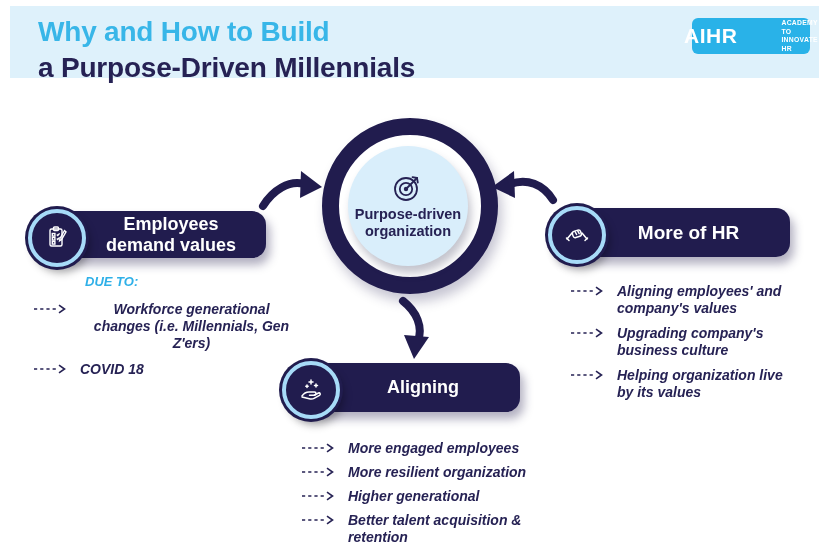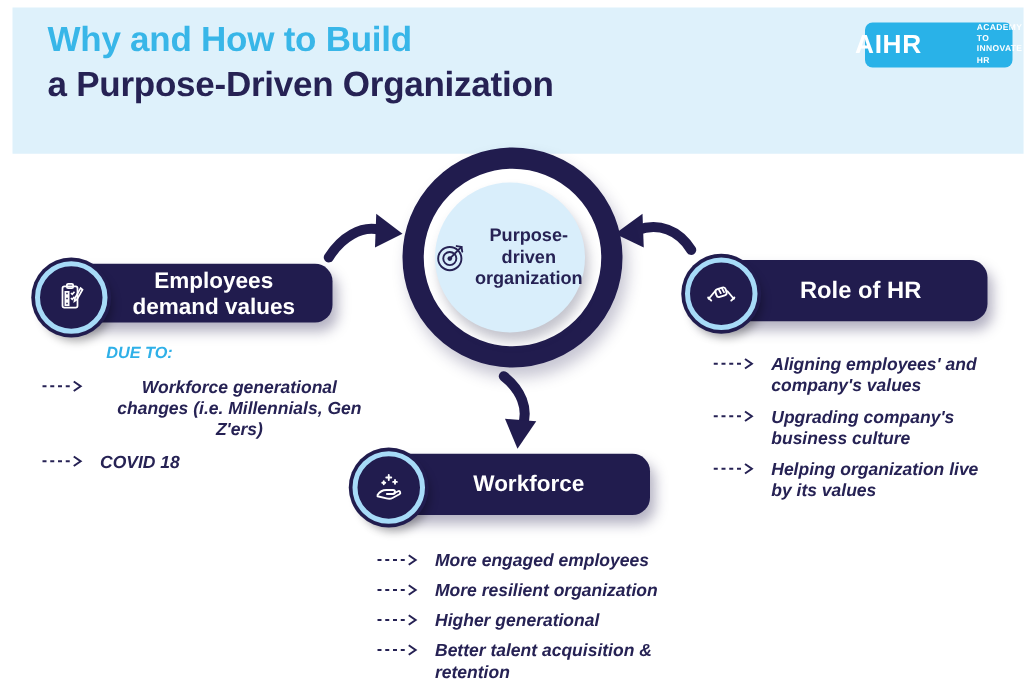--- a/index.html
+++ b/index.html
@@ -1,41 +1,41 @@
 <!DOCTYPE html>
 <html><head>
 <meta charset="utf-8">
 <style>
   html,body{margin:0;padding:0;}
   .canvas{
     position:relative;width:819px;height:544px;background:#ffffff;
     font-family:"Liberation Sans", sans-serif;overflow:hidden;
   }
   
-  .header-band{position:absolute;left:10px;top:6px;width:809px;height:117px;background:#def1fb;}
+  .header-band{position:absolute;left:10px;top:6px;width:809px;height:72px;background:#def1fb;}
   .title{position:absolute;left:28px;top:8px;font-weight:bold;line-height:36px;font-size:28px;letter-spacing:-0.2px;}
   .title .l1{color:#38b6e8;white-space:nowrap;}
   .title .l2{color:#262254;white-space:nowrap;}
   .logo{
     position:absolute;right:9px;top:12px;width:118px;height:36px;background:#29b2e8;border-radius:6px;
     display:flex;align-items:center;justify-content:center;gap:22px;color:#ffffff;
   }
   .logo .brand{font-size:21px;font-weight:bold;letter-spacing:0.5px;}
   .logo .divider{width:2px;height:22px;background:#ffffff;opacity:.9;}
   .logo .tagline{font-size:6.8px;font-weight:bold;line-height:8.5px;letter-spacing:0.3px;}
   
   .outer-circle{
     position:absolute;left:322px;top:118px;width:176px;height:176px;border-radius:50%;
     background:#ffffff;border:17px solid #211c4e;box-sizing:border-box;
     box-shadow:4px 8px 12px rgba(33,28,78,0.25);
   }
   .inner-circle{
     position:absolute;left:348px;top:146px;width:120px;height:120px;border-radius:50%;
     background:#d9eefb;box-shadow:3px 7px 9px rgba(60,60,90,0.30);
-    display:flex;flex-direction:row;align-items:center;justify-content:center;gap:3px;
+    display:flex;flex-direction:column;align-items:center;justify-content:center;gap:3px;
   }
   .inner-circle .label{
     color:#262254;font-weight:bold;font-size:14.5px;line-height:17px;text-align:center;white-space:pre-line;
   }
   
   .pill{
     position:absolute;background:#211c4e;border-radius:14px;color:#ffffff;font-weight:bold;
     display:flex;align-items:center;justify-content:center;text-align:center;
     box-shadow:4px 7px 10px rgba(33,28,78,0.35);
   }
@@ -69,21 +69,21 @@
   .arrows{position:absolute;left:0;top:0;pointer-events:none;}
 </style>
 </head>
 <body>
 
 <div class="canvas">
 
   <div class="header-band">
     <div class="title">
       <div class="l1">Why and How to Build</div>
-      <div class="l2">a Purpose-Driven Organization</div>
+      <div class="l2">a Purpose-Driven Millennials</div>
     </div>
     <div class="logo">
       <span class="brand">AIHR</span>
       <span class="divider"></span>
       <span class="tagline">
         <span>ACADEMY TO</span><br>
         <span>INNOVATE HR</span>
       </span>
     </div>
   </div>
@@ -150,21 +150,21 @@
     <div class="bullet">
       <svg class="dash" width="34" height="10" viewBox="0 0 34 10">
           <line x1="1" y1="5" x2="25" y2="5" stroke="#262254" stroke-width="1.6" stroke-dasharray="3.2 3"></line>
           <path d="M26,1.2 L31.5,5 L26,8.8" fill="none" stroke="#262254" stroke-width="1.6"></path>
         </svg>
       <span class="bullet-text">COVID 18</span>
     </div>
   </div>
 
   <div class="pill pill-hr">
-    <span class="pill-label">Role of HR</span>
+    <span class="pill-label">More of HR</span>
   </div>
   <div class="badge badge-hr">
     <svg width="28" height="28" viewBox="0 0 28 28">
       <g fill="none" stroke="#ffffff" stroke-width="1.5" stroke-linecap="round" stroke-linejoin="round">
         <path d="M4,18 l5,-6"></path>
         <path d="M24,18 l-5,-6"></path>
         <rect x="9.5" y="9.5" width="8.5" height="6.5" rx="2.2" transform="rotate(-18 14 12.5)"></rect>
         <path d="M12,10.5 l1.6,3"></path>
         <path d="M14.6,9.7 l1.6,3"></path>
         <path d="M3.5,17 l2.5,2.5"></path>
@@ -193,21 +193,21 @@
       <svg class="dash" width="34" height="10" viewBox="0 0 34 10">
           <line x1="1" y1="5" x2="25" y2="5" stroke="#262254" stroke-width="1.6" stroke-dasharray="3.2 3"></line>
           <path d="M26,1.2 L31.5,5 L26,8.8" fill="none" stroke="#262254" stroke-width="1.6"></path>
         </svg>
       <span class="bullet-text">Helping organization live
 by its values</span>
     </div>
   </div>
 
   <div class="pill pill-benefits">
-    <span class="pill-label">Workforce</span>
+    <span class="pill-label">Aligning</span>
   </div>
   <div class="badge badge-benefits">
     <svg width="28" height="28" viewBox="0 0 28 28">
       <g fill="none" stroke="#ffffff" stroke-width="1.5" stroke-linecap="round" stroke-linejoin="round">
         <path d="M5,20 c2,-3 4,-4 7,-4 l5.5,0 c2,0 2,3.2 0,3.2 l-5,0"></path>
         <path d="M17.5,19 l4,-2 c1.5,-0.6 2.5,1.5 1,2.4 l-5.5,3 c-1.5,0.8 -3,0.8 -4.8,0.3 L5,21"></path>
         <path d="M14,4 v4 M12,6 h4"></path>
         <path d="M19,8 v3 M17.5,9.5 h3"></path>
         <path d="M10,9 v2.4 M8.8,10.2 h2.4"></path>
       </g>

